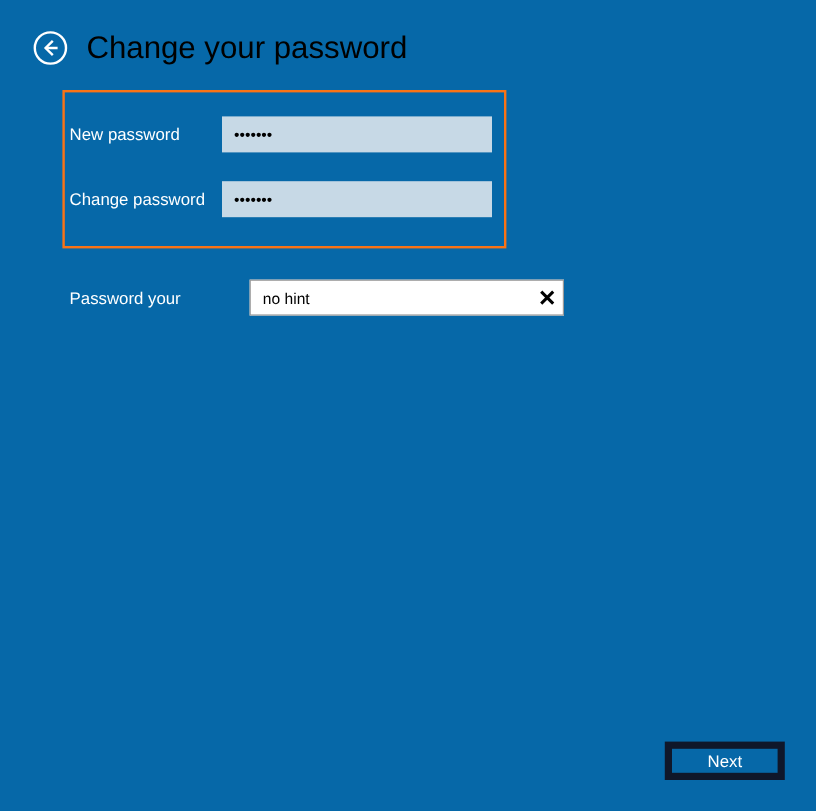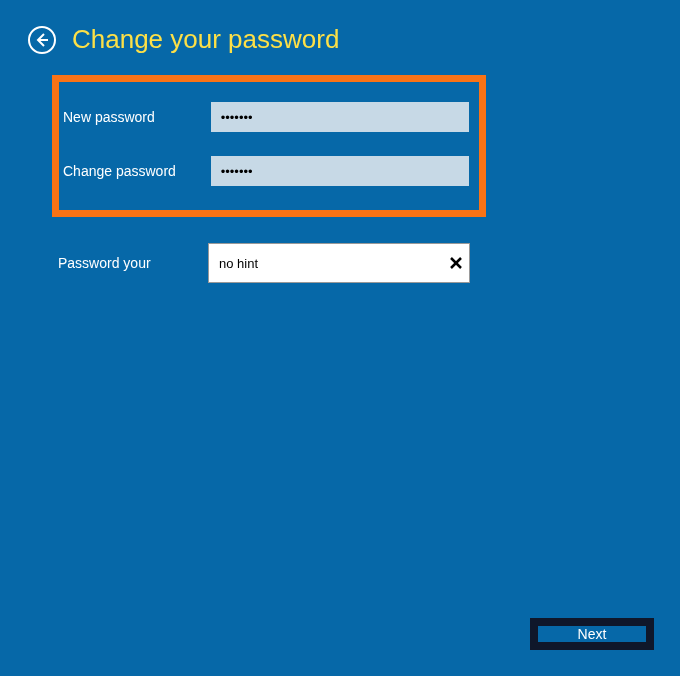--- a/index.html
+++ b/index.html
@@ -33,29 +33,29 @@
       margin-right: 16px;
       flex-shrink: 0;
     }
     .back-btn svg {
       width: 16px;
       height: 16px;
     }
     .page-title {
       font-size: 26px;
       font-weight: 300;
-      color: #fde047;
+      color: #000000;
     }
     .form-area {
       padding: 0 0 0 52px;
     }
     .highlight-box {
-      border: 7px solid #f97316;
+      border: 2px solid #f97316;
       padding: 10px 10px 14px 4px;
-      width: 434px;
+      width: 370px;
     }
     .form-row {
       display: flex;
       align-items: center;
       margin: 10px 0;
     }
     .form-label {
       width: 150px;
       font-size: 14px;
       color: #ffffff;
@@ -79,21 +79,21 @@
     }
     .plain-row .form-label {
       width: 150px;
     }
     .hint-wrapper {
       position: relative;
       width: 262px;
     }
     .hint-input {
       width: 262px;
-      height: 40px;
+      height: 30px;
       background: #ffffff;
       border: 1px solid #999999;
       padding: 0 30px 0 10px;
       font-size: 13px;
       color: #000000;
       font-family: inherit;
     }
     .clear-btn {
       position: absolute;
       right: 4px;
@@ -111,24 +111,24 @@
       height: 14px;
     }
     .footer {
       position: absolute;
       bottom: 26px;
       right: 26px;
       display: flex;
       gap: 20px;
     }
     .action-btn {
-      width: 124px;
+      width: 100px;
       height: 32px;
       background: transparent;
-      border: 8px solid #0f172a;
+      border: 6px solid #0f172a;
       color: #ffffff;
       font-size: 14px;
       font-family: inherit;
       cursor: pointer;
       display: flex;
       align-items: center;
       justify-content: center;
     }
   </style>
 </head>

